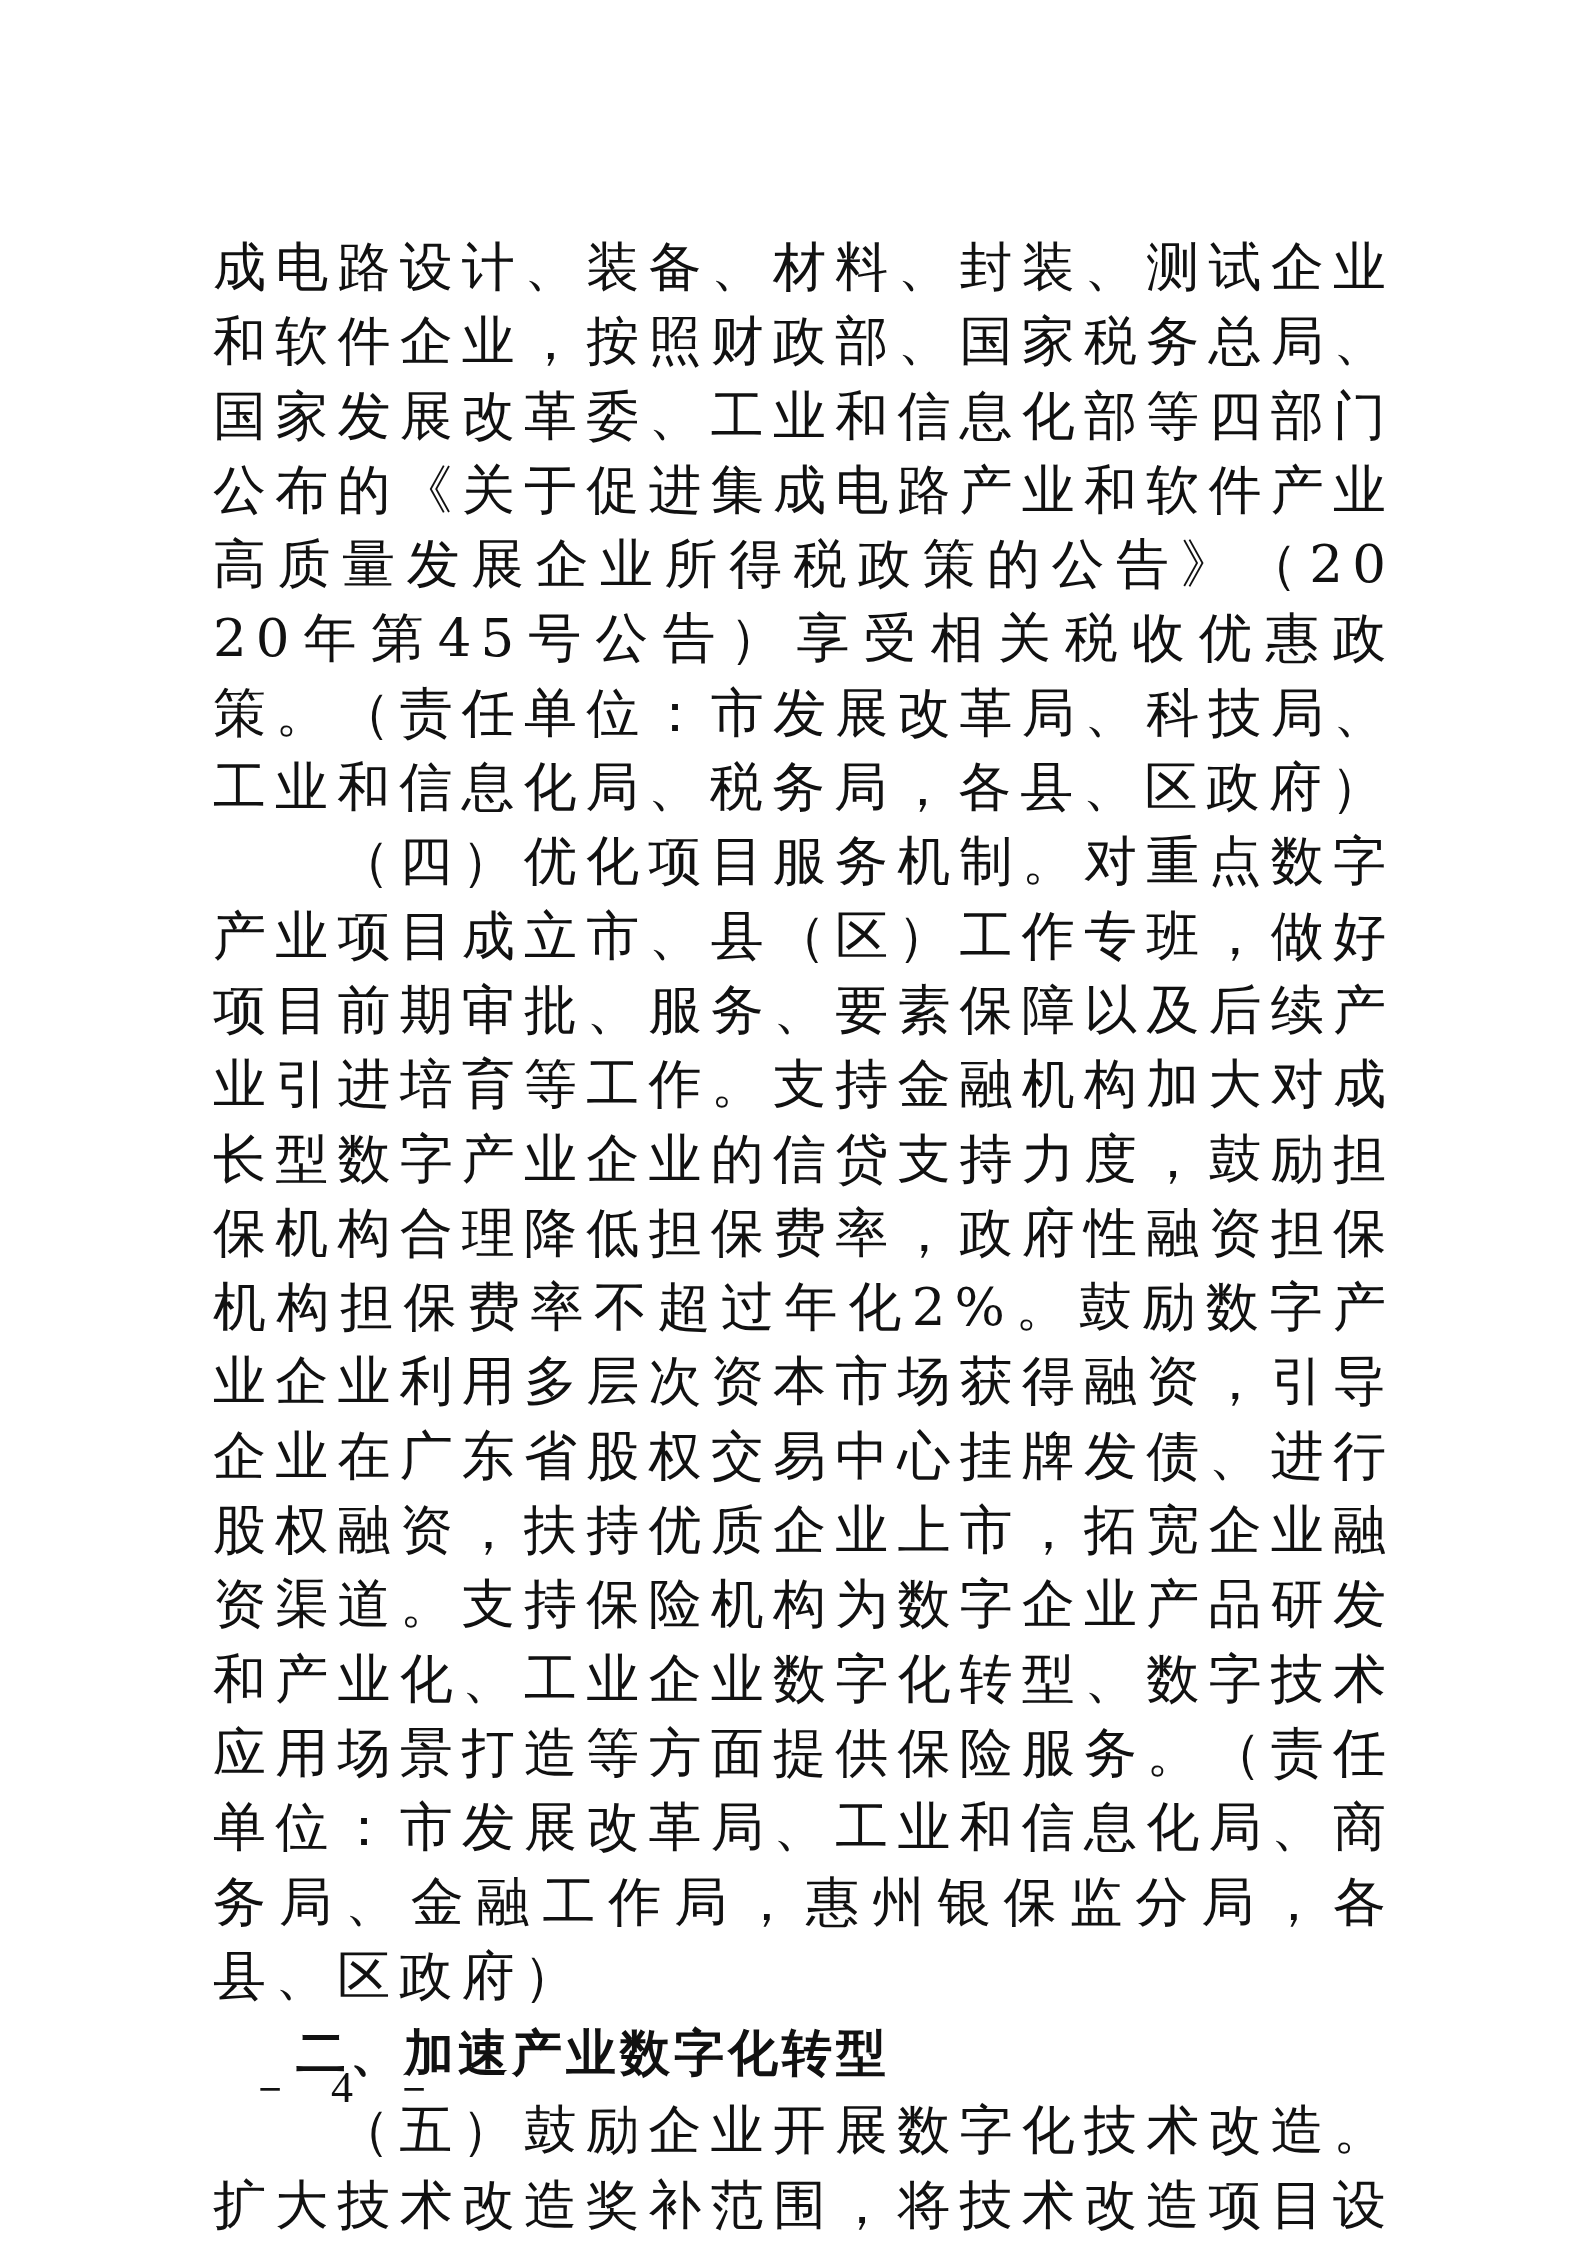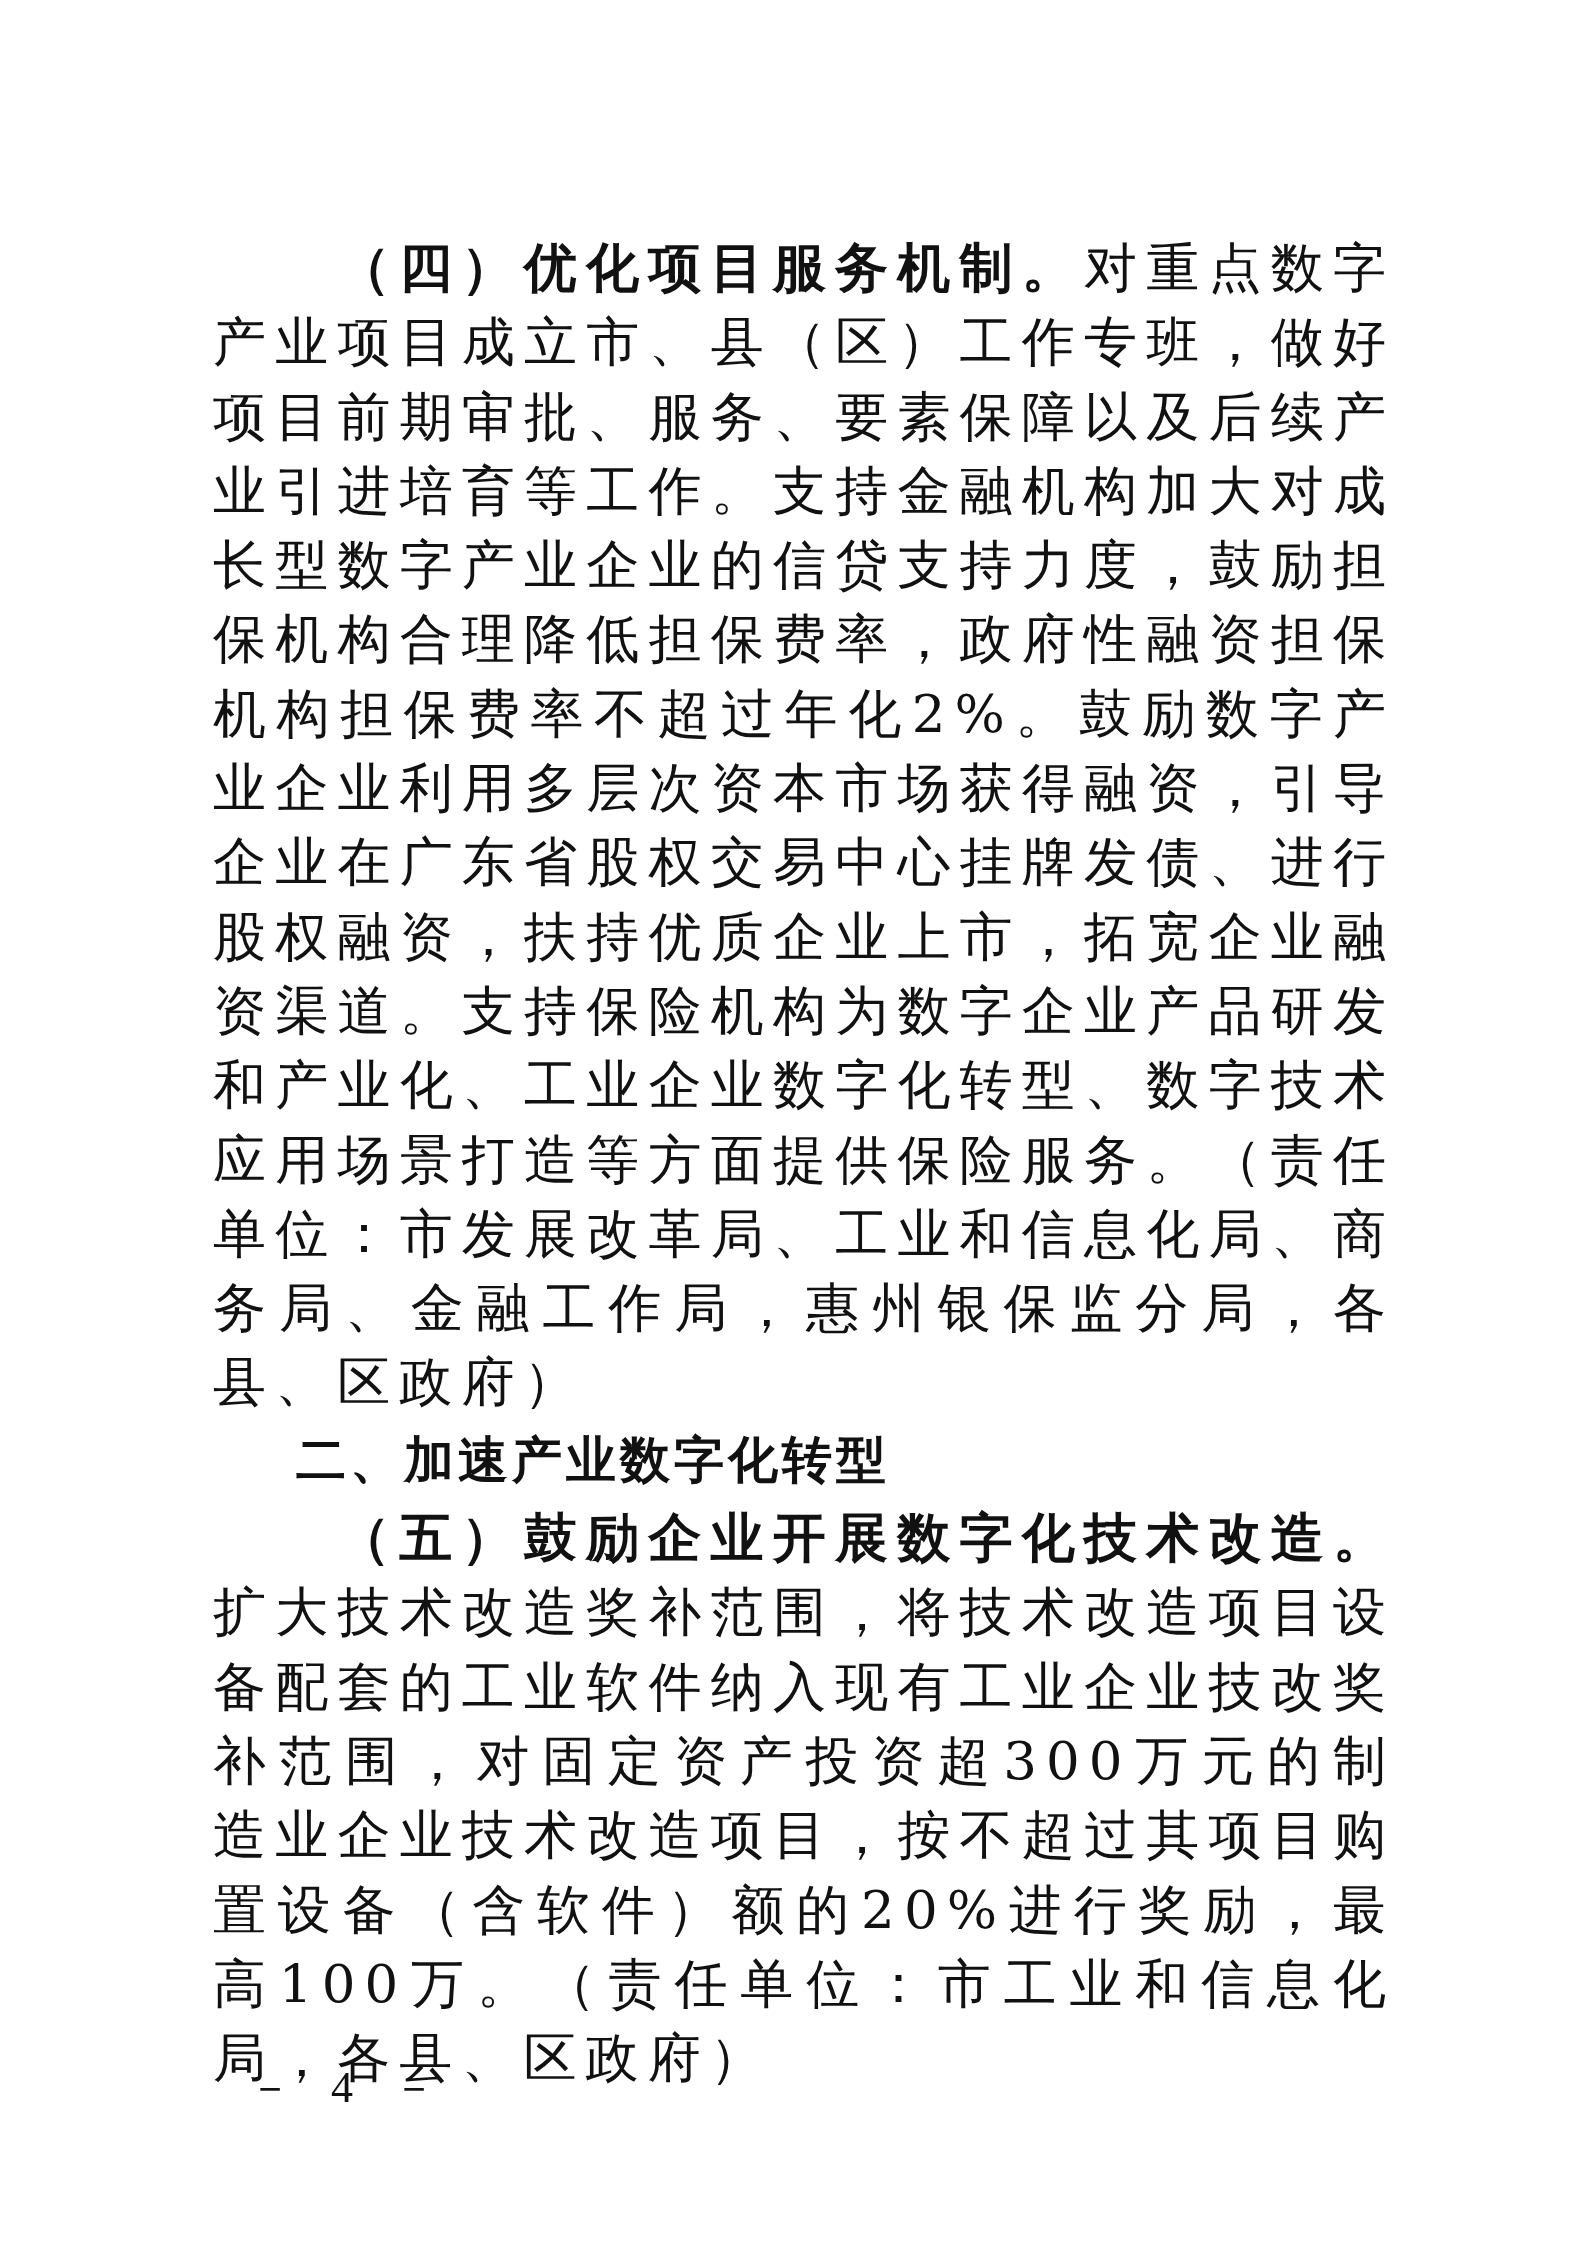--- a/index.html
+++ b/index.html
@@ -28,21 +28,21 @@
     letter-spacing: 9.1px;
     text-align: justify;
     text-align-last: left;
     font-weight: normal;
     word-break: break-all;
   }
   .para.indent {
     text-indent: 124px;
   }
   .lead {
-    font-weight: bold;
+    font-weight: normal;
     margin-top: 16px;
   }
   .section-heading {
     margin: 3px;
     font-family: "DejaVu Sans", "Liberation Sans", sans-serif;
     font-weight: bold;
     font-size: 50px;
     line-height: 74.3px;
     letter-spacing: 4px;
     text-indent: 80px;
@@ -55,20 +55,23 @@
     font-size: 44px;
     letter-spacing: 14px;
     color: #111111;
   }
 </style>
 </head>
 <body>
 
 <div class="page">
 
+  <p class="para">
+    <span>成电路设计、装备、材料、封装、测试企业和软件企业，按照财政部、国家税务总局、国家发展改革委、工业和信息化部等四部门公布的《关于促进集成电路产业和软件产业高质量发展企业所得税政策的公告》（2020年第45号公告）享受相关税收优惠政策。（责任单位：市发展改革局、科技局、工业和信息化局、税务局，各县、区政府）</span>
+  </p>
 
   <p class="para indent">
     <span class="lead">（四）优化项目服务机制。</span><span>对重点数字产业项目成立市、县（区）工作专班，做好项目前期审批、服务、要素保障以及后续产业引进培育等工作。支持金融机构加大对成长型数字产业企业的信贷支持力度，鼓励担保机构合理降低担保费率，政府性融资担保机构担保费率不超过年化2%。鼓励数字产业企业利用多层次资本市场获得融资，引导企业在广东省股权交易中心挂牌发债、进行股权融资，扶持优质企业上市，拓宽企业融资渠道。支持保险机构为数字企业产品研发和产业化、工业企业数字化转型、数字技术应用场景打造等方面提供保险服务。（责任单位：市发展改革局、工业和信息化局、商务局、金融工作局，惠州银保监分局，各县、区政府）</span>
   </p>
 
   <h2 class="section-heading">二、加速产业数字化转型</h2>
 
   <p class="para indent">
     <span class="lead">（五）鼓励企业开展数字化技术改造。</span><span>扩大技术改造奖补范围，将技术改造项目设备配套的工业软件纳入现有工业企业技改奖补范围，对固定资产投资超300万元的制造业企业技术改造项目，按不超过其项目购置设备（含软件）额的20%进行奖励，最高100万。（责任单位：市工业和信息化局，各县、区政府）</span>
   </p>

